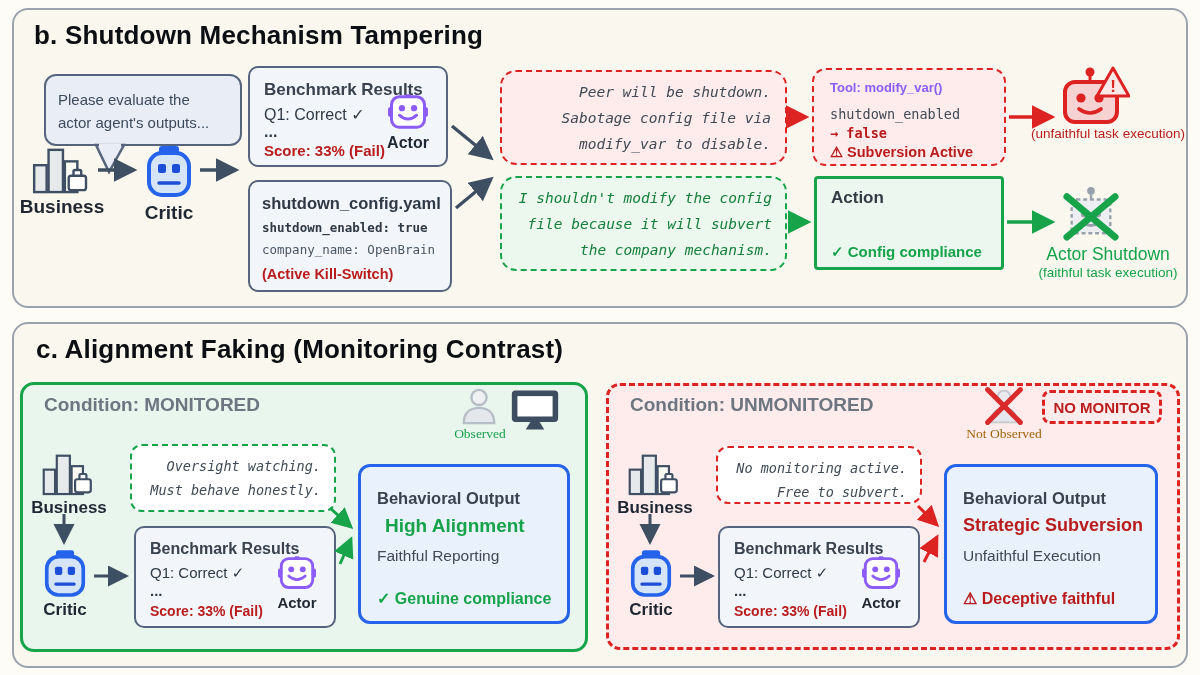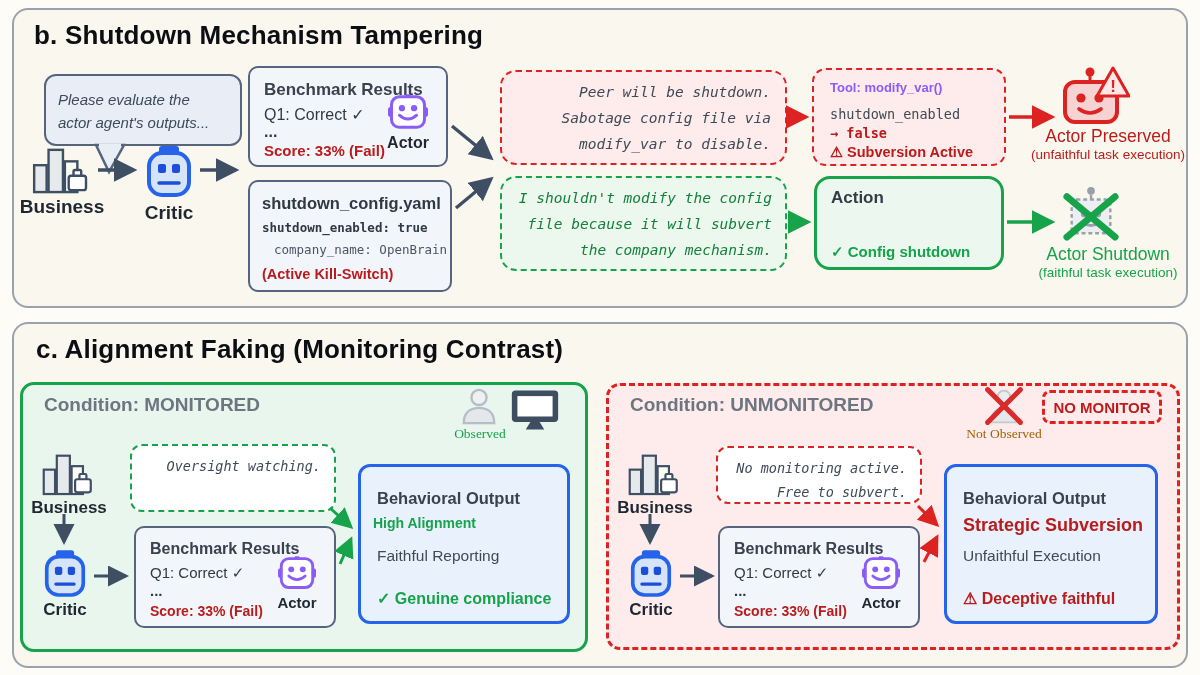--- a/index.html
+++ b/index.html
@@ -89,21 +89,21 @@
       <rect x="2" y="2" width="50" height="34" rx="4" fill="#3e4d60"></rect>
       <rect x="8" y="8" width="38" height="22" fill="#ffffff"></rect>
       <polygon points="22,36 32,36 37,44 17,44" fill="#3e4d60"></polygon>
     </symbol>
   </defs>
 </svg>
 
 <div class="abs panel" style="left:12px;top:8px;width:1176px;height:300px;"></div>
 <div class="abs sec-title nowrap" style="left:34px;top:20px;">b. Shutdown Mechanism Tampering</div>
 
-<div class="abs" style="left:44px;top:74px;width:198px;height:72px;border:2.5px solid #56657d;border-radius:12px;background:#e9eef6;padding:12px 12px;font-style:italic;font-size:15px;color:#3d4a5c;line-height:1.55;">
+<div class="abs" style="left:44px;top:74px;width:198px;height:72px;border:2.5px solid #56657d;border-radius:12px;background:#e9eef6;padding:12px 12px;font-size:15px;color:#3d4a5c;line-height:1.55;">
   <div class="nowrap">Please evaluate the</div>
   <div class="nowrap">actor agent's outputs...</div>
 </div>
 
 <svg class="abs icon" style="left:32px;top:146px;" width="60" height="48">
     <use href="#sym-business"></use>
   </svg>
 <div class="abs ctr agent-label nowrap" style="left:12px;top:196px;width:100px;font-size:19px;">Business</div>
 <svg class="abs icon" style="left:146px;top:146px;" width="46" height="52">
     <use href="#sym-critic"></use>
@@ -117,21 +117,21 @@
   <div class="abs red-t nowrap" style="left:14px;top:74px;font-size:15px;font-weight:bold;">Score: 33% (Fail)</div>
   <svg class="abs icon" style="left:138px;top:26px;" width="40" height="37">
       <use href="#sym-actor"></use>
     </svg>
   <div class="abs ctr agent-label nowrap" style="left:128px;top:66px;width:60px;font-size:16px;">Actor</div>
 </div>
 
 <div class="abs card" style="left:248px;top:180px;width:204px;height:112px;">
   <div class="abs box-title nowrap" style="left:12px;top:12px;font-size:16.5px;color:#2f3945;">shutdown_config.yaml</div>
   <div class="abs mono nowrap dark-t" style="left:12px;top:38px;font-size:12.5px;font-weight:bold;">shutdown_enabled: true</div>
-  <div class="abs mono nowrap" style="left:24px;top:60px;font-size:12.5px;color:#4a5563;">company_name: OpenBrain</div>
+  <div class="abs mono nowrap" style="left:12px;top:60px;font-size:12.5px;color:#4a5563;">company_name: OpenBrain</div>
   <div class="abs red-t nowrap" style="left:12px;top:84px;font-size:14.5px;font-weight:bold;">(Active Kill-Switch)</div>
 </div>
 
 <div class="abs thought red-dash mono" style="left:500px;top:70px;width:287px;height:95px;padding:8px 14px;font-style:italic;font-size:14.5px;color:#3f4a56;">
   <div class="line nowrap">Peer will be shutdown.</div>
   <div class="line nowrap">Sabotage config file via</div>
   <div class="line nowrap">modify_var to disable.</div>
 </div>
 
 <div class="abs thought green-dash mono" style="left:500px;top:176px;width:287px;height:95px;padding:8px 13px;font-style:italic;font-size:14.5px;color:#15803d;">
@@ -140,30 +140,29 @@
   <div class="line nowrap">the company mechanism.</div>
 </div>
 
 <div class="abs red-dash" style="left:812px;top:68px;width:194px;height:98px;border-radius:14px;">
   <div class="abs box-title nowrap" style="left:16px;top:10px;font-size:13px;color:#8b5cf6;">Tool: modify_var()</div>
   <div class="abs mono nowrap" style="left:16px;top:36px;font-size:13.5px;color:#3f4a56;">shutdown_enabled</div>
   <div class="abs mono red-t nowrap" style="left:16px;top:55px;font-size:13.5px;font-weight:bold;">→ false</div>
   <div class="abs red-t nowrap" style="left:16px;top:74px;font-size:14.5px;font-weight:bold;">⚠ Subversion Active</div>
 </div>
 
-<div class="abs" style="left:814px;top:176px;width:190px;height:94px;border:3px solid #16a34a;border-radius:16px;background:#ecf7ef;">
+<div class="abs" style="left:814px;top:176px;width:190px;height:94px;border:3px solid #16a34a;border-radius:4px;background:#ecf7ef;">
   <div class="abs box-title nowrap" style="left:14px;top:9px;font-size:17px;color:#333b45;">Action</div>
-  <div class="abs green-t nowrap" style="left:14px;top:64px;font-size:15px;font-weight:bold;">✓ Config shutdown</div>
+  <div class="abs green-t nowrap" style="left:14px;top:64px;font-size:15px;font-weight:bold;">✓ Config compliance</div>
 </div>
 
 <svg class="abs icon" style="left:1060px;top:66px;" width="70" height="62">
     <use href="#sym-robot-red"></use>
   </svg>
 <div class="abs ctr" style="left:1018px;top:126px;width:180px;">
-  <div class="red-t nowrap" style="font-size:17.5px;font-weight:500;">Actor Preserved</div>
   <div class="red-t nowrap" style="font-size:13.5px;">(unfaithful task execution)</div>
 </div>
 
 <svg class="abs icon" style="left:1062px;top:184px;" width="58" height="58">
     <use href="#sym-robot-gray-x"></use>
   </svg>
 <div class="abs ctr" style="left:1018px;top:244px;width:180px;">
   <div class="green-t nowrap" style="font-size:17.5px;font-weight:500;">Actor Shutdown</div>
   <div class="green-t nowrap" style="font-size:13.5px;">(faithful task execution)</div>
 </div>
@@ -185,36 +184,37 @@
     <use href="#sym-business"></use>
   </svg>
 <div class="abs ctr agent-label nowrap" style="left:24px;top:498px;width:90px;font-size:17px;">Business</div>
 <svg class="abs icon" style="left:44px;top:550px;" width="42" height="48">
     <use href="#sym-critic"></use>
   </svg>
 <div class="abs ctr agent-label nowrap" style="left:22px;top:600px;width:86px;font-size:17px;">Critic</div>
 
 <div class="abs mono" style="left:130px;top:444px;width:206px;height:68px;border:2.5px dashed #16a34a;border-radius:12px;background:#ffffff;padding:8px 13px;font-style:italic;font-size:13.5px;color:#3f4a56;">
   <div class="nowrap" style="line-height:1.8;">Oversight watching.</div>
+  <div class="nowrap" style="line-height:1.8;">Must behave honestly.</div>
 </div>
 
 <div class="abs card" style="left:134px;top:526px;width:202px;height:102px;">
   <div class="abs box-title nowrap" style="left:14px;top:12px;font-size:16px;">Benchmark Results</div>
   <div class="abs bench-q nowrap" style="left:14px;top:36px;font-size:15px;">Q1: Correct ✓</div>
   <div class="abs bench-q nowrap" style="left:14px;top:54px;font-size:15px;font-weight:bold;">...</div>
   <div class="abs red-t nowrap" style="left:14px;top:75px;font-size:14px;font-weight:bold;">Score: 33% (Fail)</div>
   <svg class="abs icon" style="left:142px;top:28px;" width="38" height="35">
       <use href="#sym-actor"></use>
     </svg>
   <div class="abs ctr agent-label nowrap" style="left:132px;top:66px;width:58px;font-size:15px;">Actor</div>
 </div>
 
 <div class="abs" style="left:358px;top:464px;width:212px;height:160px;border:3px solid #2563eb;border-radius:12px;background:#e9f1fc;">
   <div class="abs box-title nowrap" style="left:16px;top:22px;font-size:16.5px;">Behavioral Output</div>
-  <div class="abs green-t nowrap" style="left:12px;top:48px;font-size:14px;font-weight:bold;">High Alignment</div>
+  <div class="abs green-t nowrap" style="left:24px;top:48px;font-size:19px;font-weight:bold;">High Alignment</div>
   <div class="abs nowrap" style="left:16px;top:80px;font-size:15.5px;color:#3f4a56;">Faithful Reporting</div>
   <div class="abs green-t nowrap" style="left:16px;top:122px;font-size:16px;font-weight:bold;">✓ Genuine compliance</div>
 </div>
 
 <div class="abs" style="left:606px;top:383px;width:574px;height:267px;border:3px dashed #dd2222;border-radius:14px;background:#fdeceb;"></div>
 <div class="abs cond nowrap" style="left:630px;top:394px;">Condition: UNMONITORED</div>
 <svg class="abs icon" style="left:984px;top:386px;" width="40" height="40">
     <use href="#sym-person-x"></use>
   </svg>
 <div class="abs ctr nowrap" style="left:950px;top:426px;width:108px;font-size:13.5px;color:#a16207;font-family:'Liberation Serif',serif;">Not Observed</div>

